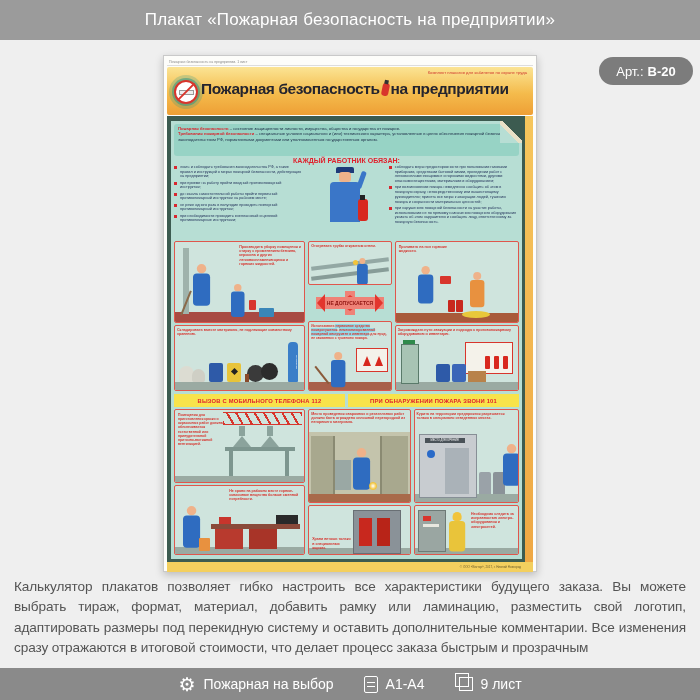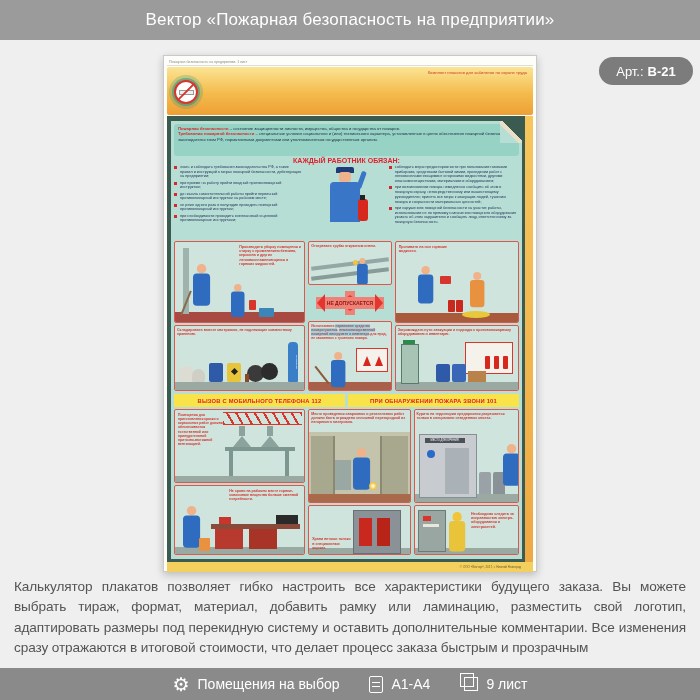--- a/index.html
+++ b/index.html
@@ -93,34 +93,37 @@
   .w::after{content:"";position:absolute;top:5px;left:0;width:9px;height:17px;border-radius:2px;background:#2f6cc0;}
   .w.or::after{background:#e8913f;}
   .w.yl::after{background:#e9c43a;}
   .w.helm::before{background:#f2c43a;border-radius:50% 50% 35% 35%;}
   .tri{width:0;height:0;border-left:9px solid transparent;border-right:9px solid transparent;border-bottom:11px solid #8ba39c;}
 </style>
 </head>
 <body>
 
 <div class="topbar">
-  <span>Вектор «Пожарная безопасность на предприятии»</span>
+  <span>Плакат «Пожарная безопасность на предприятии»</span>
 </div>
 
 <div class="badge">
   <span>Арт.:</span>
-  <b>В-21</b>
+  <b>В-20</b>
 </div>
 
 <div class="poster">
   <div class="metaline">Пожарная безопасность на предприятии. 1 лист</div>
 
   <div class="phead">
     <div class="nosmoke"></div>
     <div class="kitnote">Комплект плакатов для кабинетов по охране труда</div>
+    <div class="ptitle">
+      <span>Пожарная безопасность</span><span class="ext"></span><span>на предприятии</span>
+    </div>
   </div>
 
   <div class="pbody">
     <div class="edge-r"></div>
     <div class="edge-b">© ООО «Вектор», 2017, г. Нижний Новгород</div>
 
     <div class="mint">
       <div class="curl"></div>
 
       <div class="introbox">
@@ -337,21 +340,21 @@
 
     </div>
   </div>
 </div>
 
 <div class="desc">Калькулятор плакатов позволяет гибко настроить все характеристики будущего заказа. Вы можете выбрать тираж, формат, материал, добавить рамку или ламинацию, разместить свой логотип, адаптировать размеры под перекидную систему и оставить дополнительные комментарии. Все изменения сразу отражаются в итоговой стоимости, что делает процесс заказа быстрым и прозрачным</div>
 
 <div class="bottombar">
   <div class="bitem">
     <span class="gear">⚙</span>
-    <span>Помещения на выбор</span>
+    <span>Пожарная на выбор</span>
   </div>
   <div class="bitem">
     <span class="sheet"></span>
     <span>А1-А4</span>
   </div>
   <div class="bitem">
     <span class="copies"></span>
     <span>9 лист</span>
   </div>
 </div>

